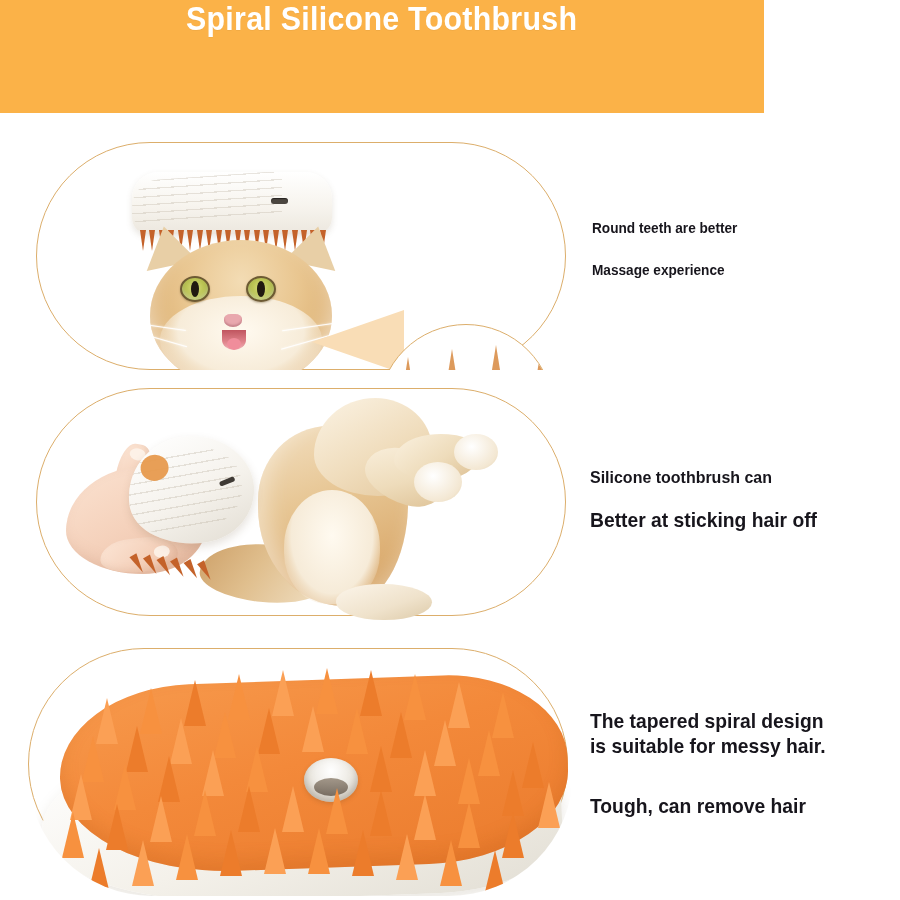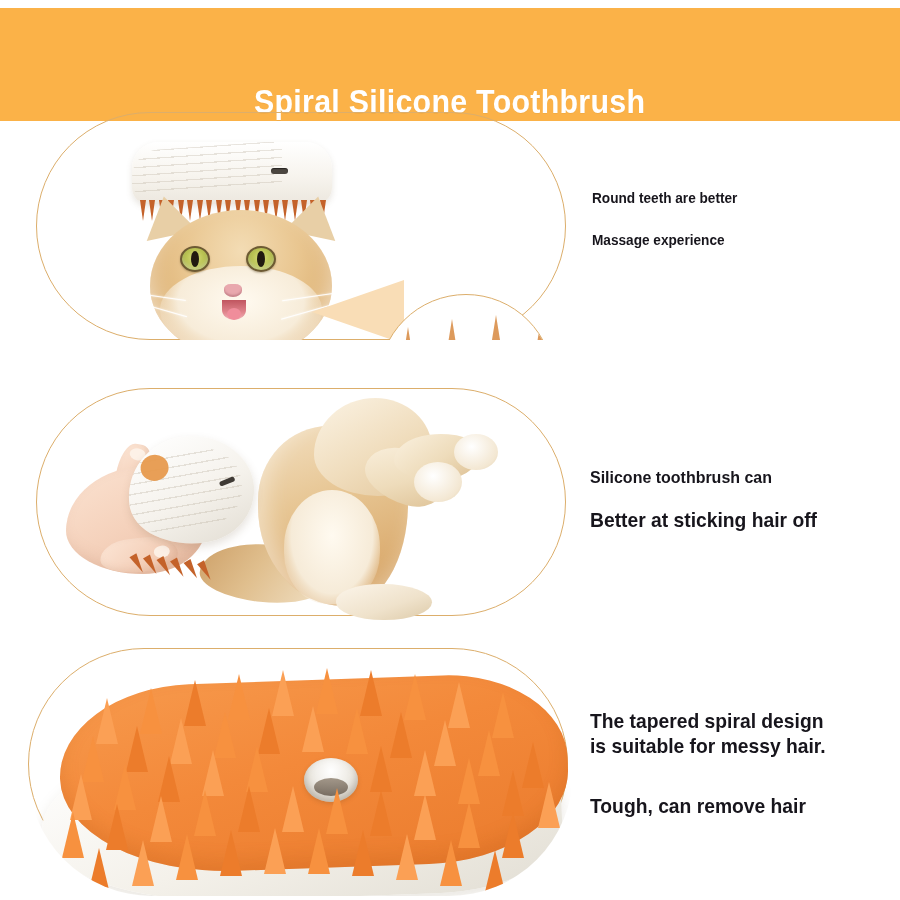--- a/index.html
+++ b/index.html
@@ -7,23 +7,23 @@
     width:900px;height:900px;
     background:#ffffff;
     font-family:"Liberation Sans","DejaVu Sans",sans-serif;
     overflow:hidden;
     position:relative;
   }
   .page{position:relative;width:900px;height:900px;background:#fff;}
 
   
   .banner{
-    position:absolute;left:0;top:0;width:900px;height:113px;
+    position:absolute;left:0;top:0;width:764px;height:113px;
     background:#fbb248;
-    display:flex;align-items:flex-end;justify-content:center;margin-top:8px;
+    display:flex;align-items:flex-start;justify-content:center;
   }
   .banner-title{
     color:#ffffff;
     font-size:33px;
     font-weight:bold;
     letter-spacing:.3px;
     font-family:"Liberation Sans","DejaVu Sans",sans-serif;
     transform:scaleX(.92);
     text-shadow:0 1px 0 rgba(0,0,0,.04);
     white-space:nowrap;
@@ -45,21 +45,21 @@
     white-space:nowrap;
     font-family:"Liberation Sans","DejaVu Sans",sans-serif;
     transform:scaleX(.94);
     transform-origin:left center;
   }
   .line.small{font-size:14.5px;}
   .line.mid{font-size:17px;}
   .line.big{font-size:20.5px;line-height:25px;}
 
   
-  #panel1{left:0;top:95px;width:900px;height:265px;}
+  #panel1{left:0;top:125px;width:900px;height:265px;}
   #panel1 .pill{left:36px;top:17px;width:530px;height:228px;}
 
   .art{position:absolute;overflow:hidden;}
 
   
   .brush-top{
     position:absolute;left:96px;top:30px;width:200px;height:62px;
     border-radius:26px 26px 16px 16px;
     background:linear-gradient(180deg,#ffffff 0%,#f7f4ee 55%,#ece7de 100%);
     box-shadow:0 3px 6px rgba(120,100,70,.16);

